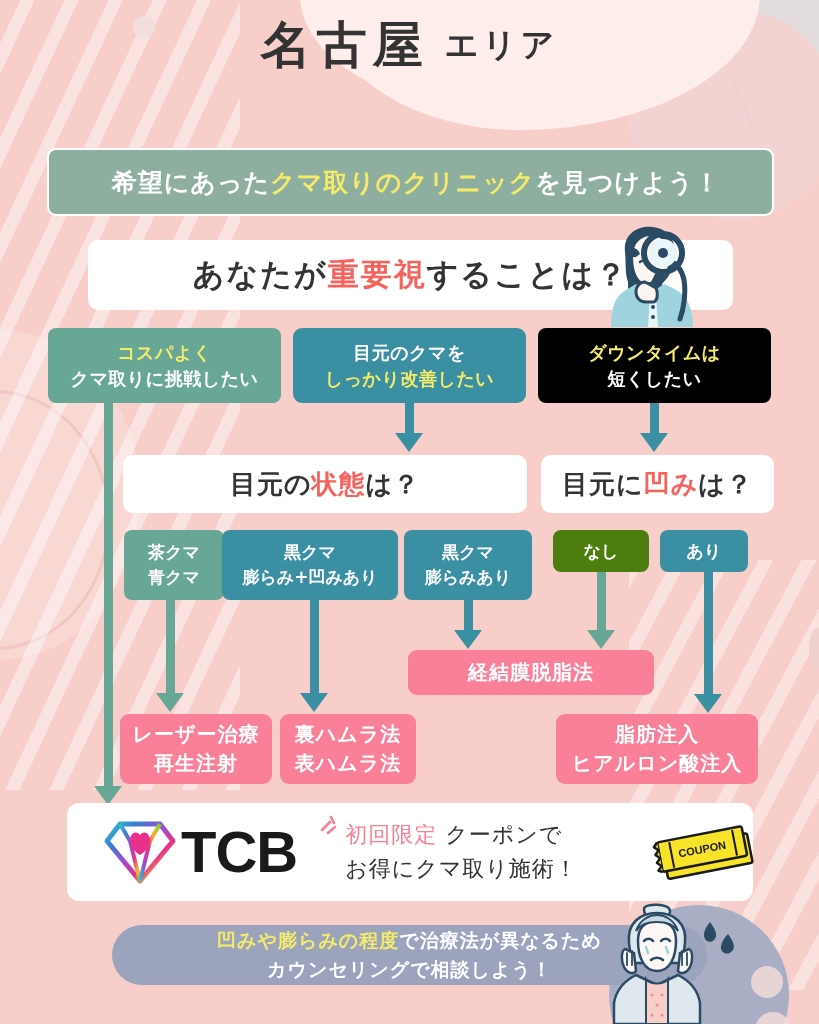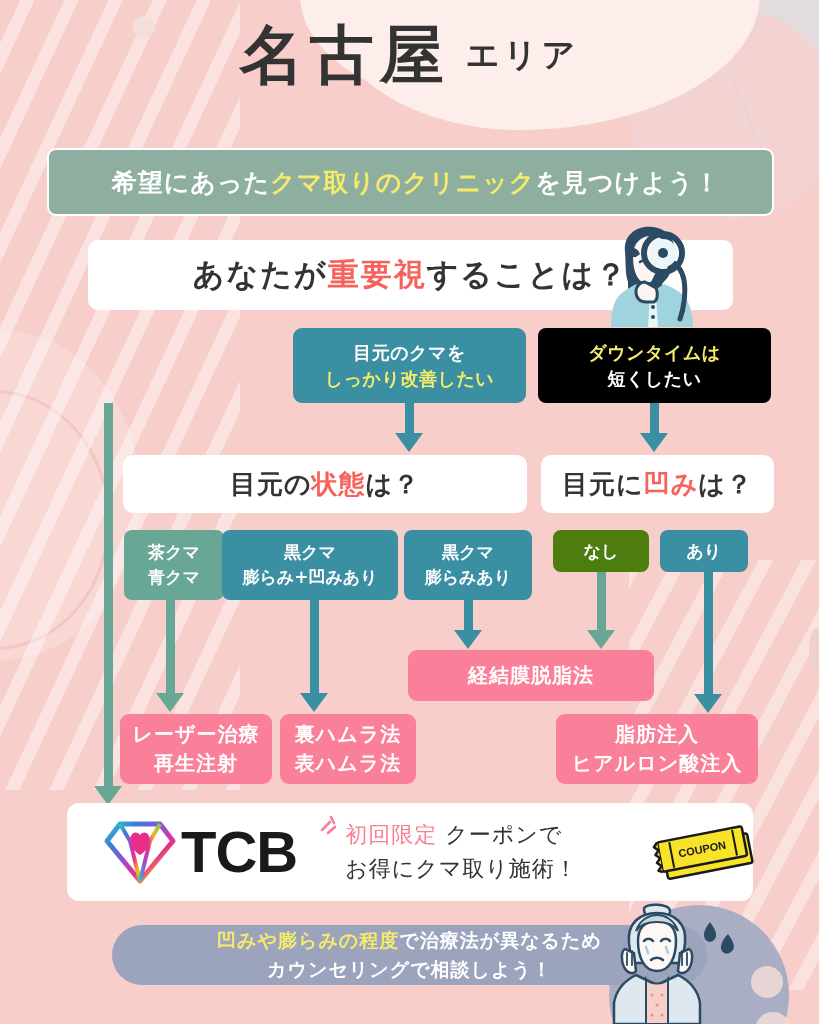--- a/index.html
+++ b/index.html
@@ -83,21 +83,21 @@
 
   
   .page { position:absolute; inset:0; z-index:5; }
 
   
   .title-wrap {
     position:absolute; left:0; top:12px; width:819px; text-align:center;
   }
   .title-main {
     display:inline-block;
-    font-size:64px; font-weight:700; color:#333; letter-spacing:6px;
+    font-size:50px; font-weight:700; color:#333; letter-spacing:6px;
     vertical-align:middle;
   }
   .title-sub {
     display:inline-block; font-size:33px; font-weight:700; color:#333;
     letter-spacing:4px; margin-left:16px; vertical-align:middle;
   }
 
   
   .banner-green {
     position:absolute; left:47px; top:148px; width:727px; height:68px;
@@ -151,21 +151,21 @@
   .ans-4 { left:553px; top:530px; width:96px;  height:42px; background:#4d7c0f; }
   .ans-5 { left:660px; top:530px; width:88px;  height:42px; background:#3b8fa2; }
 
   
   .res {
     position:absolute; border-radius:9px; background:#fa8099; color:#fff;
     display:flex; flex-direction:column; align-items:center;
     justify-content:center; text-align:center;
     font-size:20px; font-weight:700; line-height:1.45; letter-spacing:1px;
   }
-  .res-keketsu { left:408px; top:650px; width:246px; height:51px; }
+  .res-keketsu { left:408px; top:650px; width:246px; height:45px; }
   .res-laser   { left:120px; top:714px; width:152px; height:70px; }
   .res-hamura  { left:280px; top:714px; width:136px; height:70px; }
   .res-shibou  { left:556px; top:714px; width:202px; height:70px; }
   .vline { position:absolute; width:9px; }
   .ah { position:absolute; width:0; height:0; border-left:14px solid transparent;
         border-right:14px solid transparent; }
   .c-green { background:#68a795; }
   .c-teal  { background:#3b8fa2; }
   .ah-green { border-top:19px solid #68a795; }
   .ah-teal  { border-top:19px solid #3b8fa2; }
@@ -257,20 +257,24 @@
     <path d="M78 40 C84 40 90 48 92 58 C94 70 92 86 88 97" stroke="#2b4a63" stroke-width="5" fill="none" stroke-linecap="round"></path>
     <circle cx="71" cy="31" r="19" fill="none" stroke="#2b4a63" stroke-width="6"></circle>
     <circle cx="71" cy="31" r="14" fill="#eaf6f8"></circle>
     <circle cx="71" cy="31" r="5" fill="#2b4a63"></circle>
     <path d="M66 46 L58 62 L66 66 L74 50Z" fill="#2b4a63"></path>
     <path d="M53 60 C48 60 44 64 44 70 C44 76 48 80 54 80 L62 80 C66 78 66 70 64 66 Z" fill="#fdf6f3" stroke="#2b4a63" stroke-width="3"></path>
     <path d="M48 40 C50 38 54 38 56 40" stroke="#2b4a63" stroke-width="2.5" fill="none" stroke-linecap="round"></path>
     <path d="M48 32 C46 26 40 24 38 28 C36 32 40 36 44 35Z" fill="#2b4a63"></path>
   </svg>
 
+  <div class="opt opt-1">
+    <span class="hl-yellow">コスパよく</span>
+    <span>クマ取りに挑戦したい</span>
+  </div>
   <div class="opt opt-2">
     <span>目元のクマを</span>
     <span class="hl-yellow">しっかり改善したい</span>
   </div>
   <div class="opt opt-3">
     <span class="hl-yellow">ダウンタイムは</span>
     <span>短くしたい</span>
   </div>
 
   <div class="vline c-green" style="left:104px; top:403px; height:390px;"></div>

